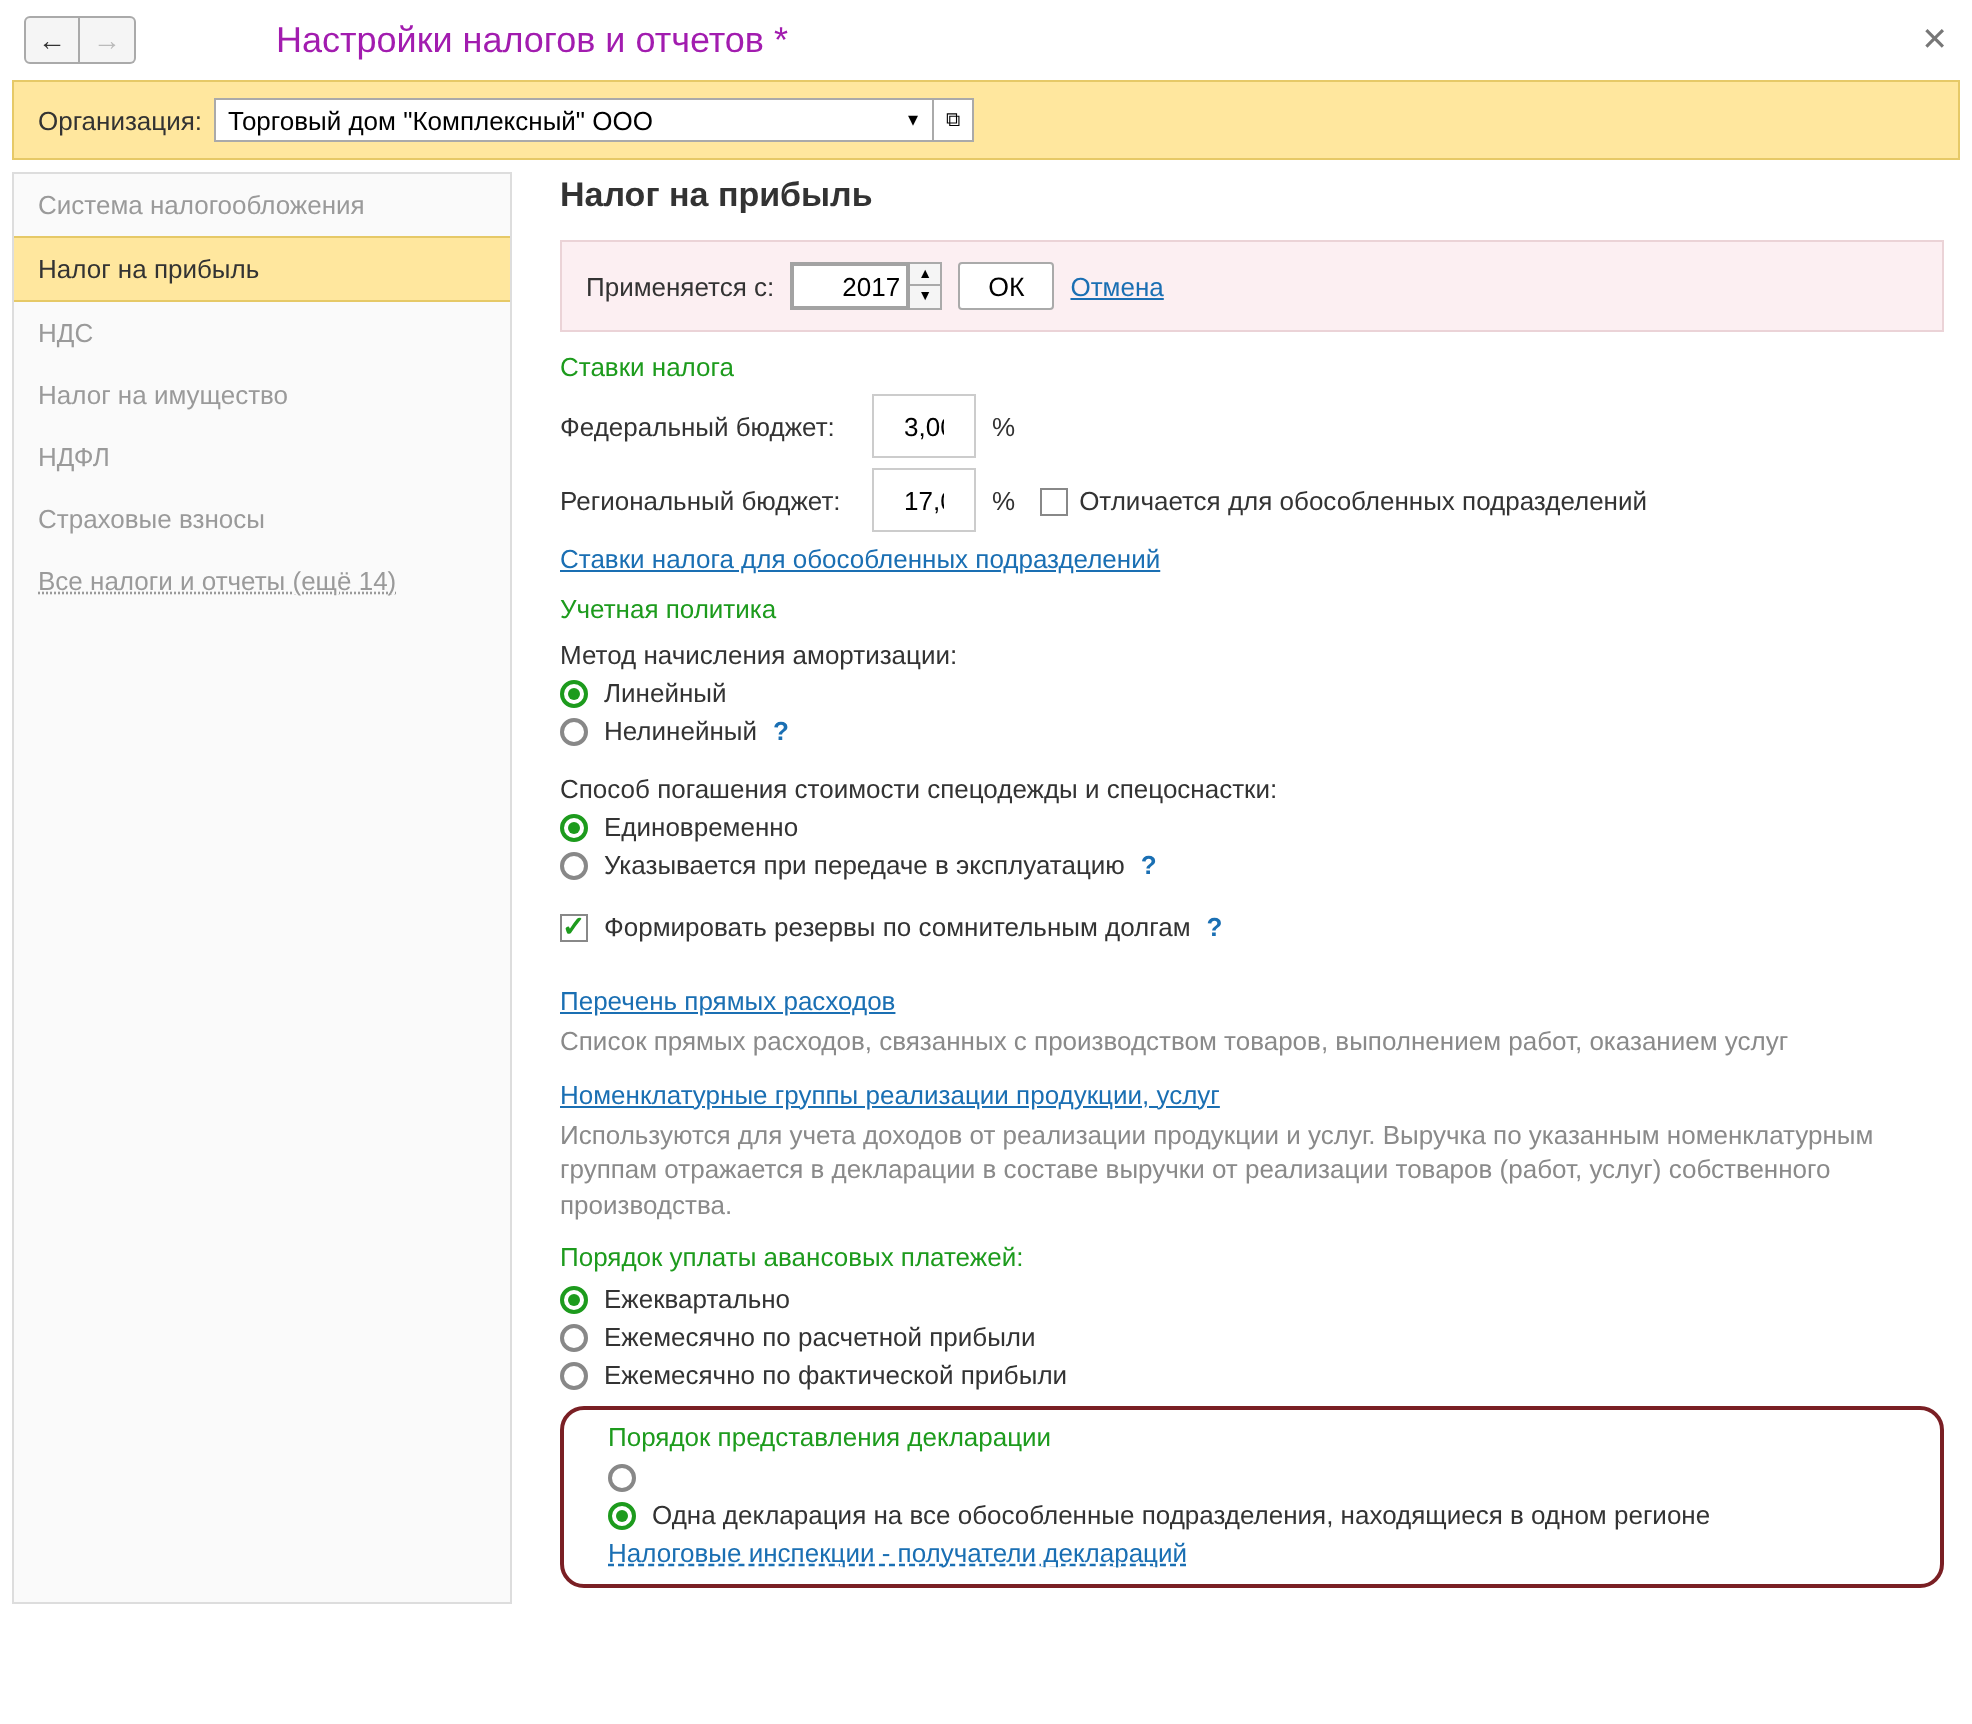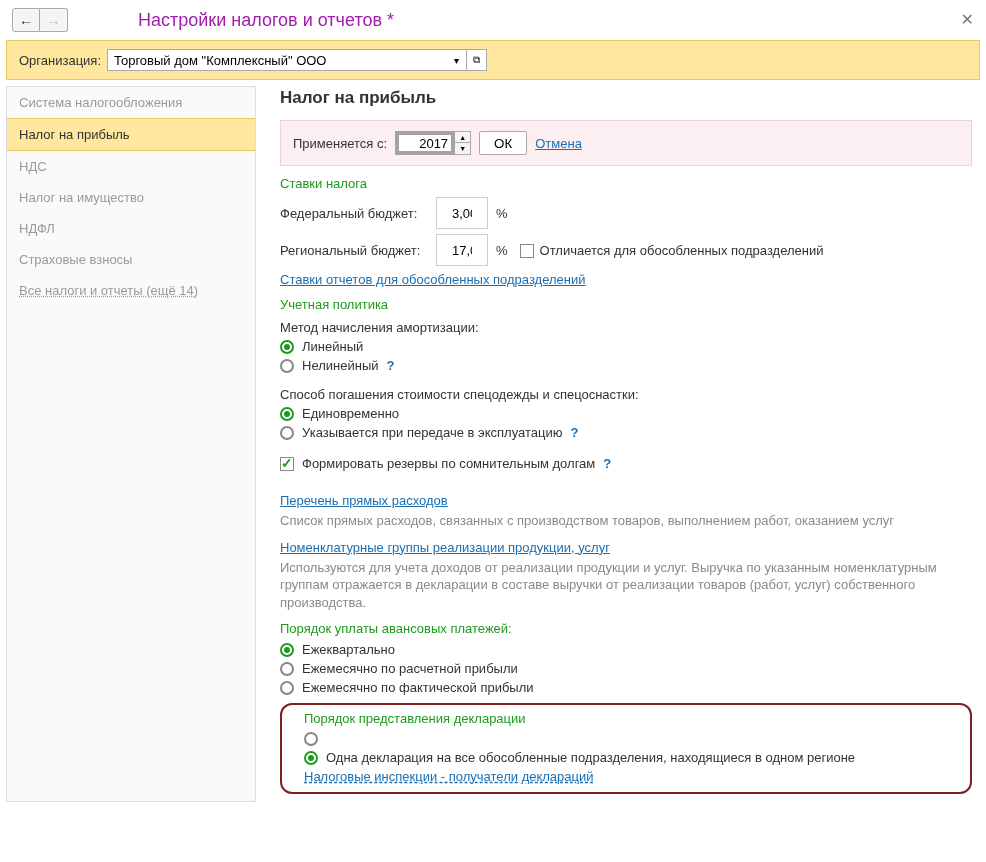--- a/index.html
+++ b/index.html
@@ -129,21 +129,21 @@
 }
 .apply-label { color: #333; }
 .year-field {
   display: flex;
   align-items: center;
 }
 .year-input {
   width: 60px;
   padding: 3px;
   text-align: right;
-  border: 4px solid #a3a3a3;
+  border: 2px solid #a3a3a3;
   height: 24px;
   font-size: 13px;
 }
 .spinner {
   display: flex;
   flex-direction: column;
   height: 24px;
 }
 .spin-btn {
   width: 16px;
@@ -312,21 +312,21 @@
     </div>
     <div class="rate-row">
       <span class="rate-label">Региональный бюджет:</span>
       <input class="rate-input" value="17,000" style="">
       <span class="pct">%</span>
       <span class="chk-wrap">
         <span class="chk"></span>
         <span>Отличается для обособленных подразделений</span>
       </span>
     </div>
-    <div style="margin-top:6px;"><span class="link">Ставки отчетов для обособленных подразделений</span></div>
+    <div style="margin-top:6px;"><span class="link">Ставки налога для обособленных подразделений</span></div>
 
     <div class="section-header">Учетная политика</div>
     <div class="block-label">Метод начисления амортизации:</div>
     <div class="radio-row">
       <span class="radio selected"></span>
       <span>Линейный</span>
     </div>
     <div class="radio-row">
       <span class="radio"></span>
       <span>Нелинейный</span>

